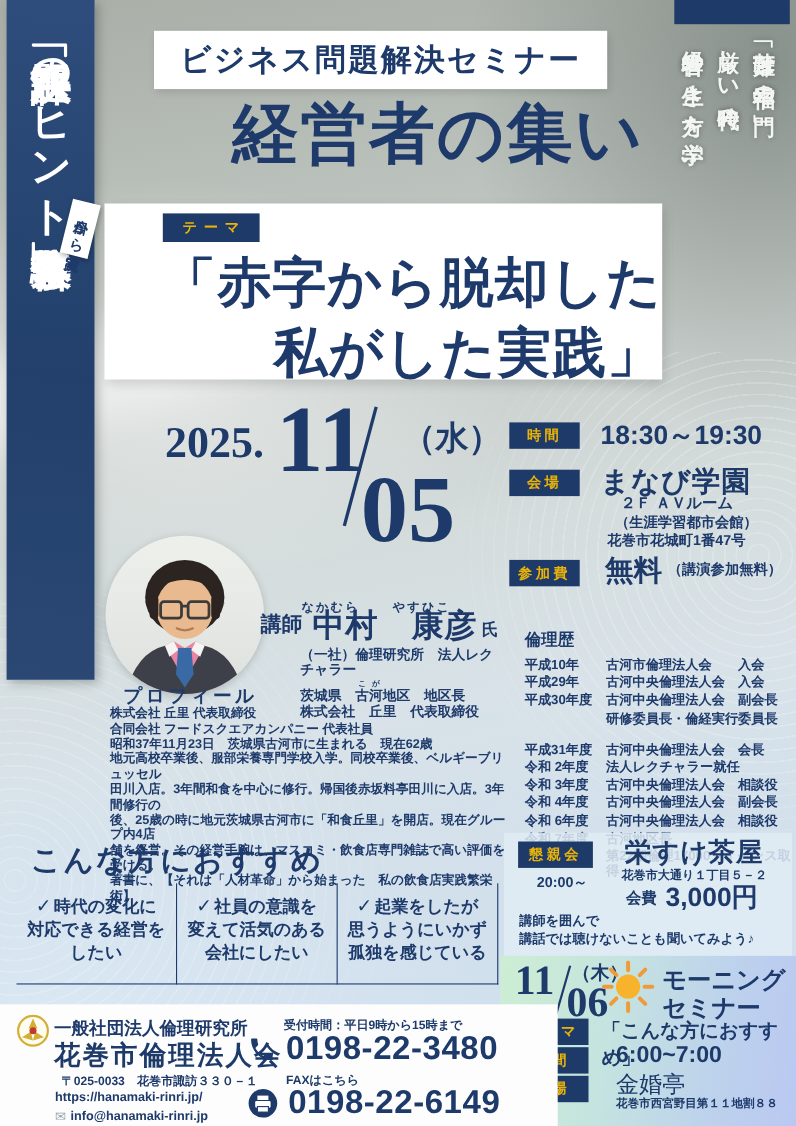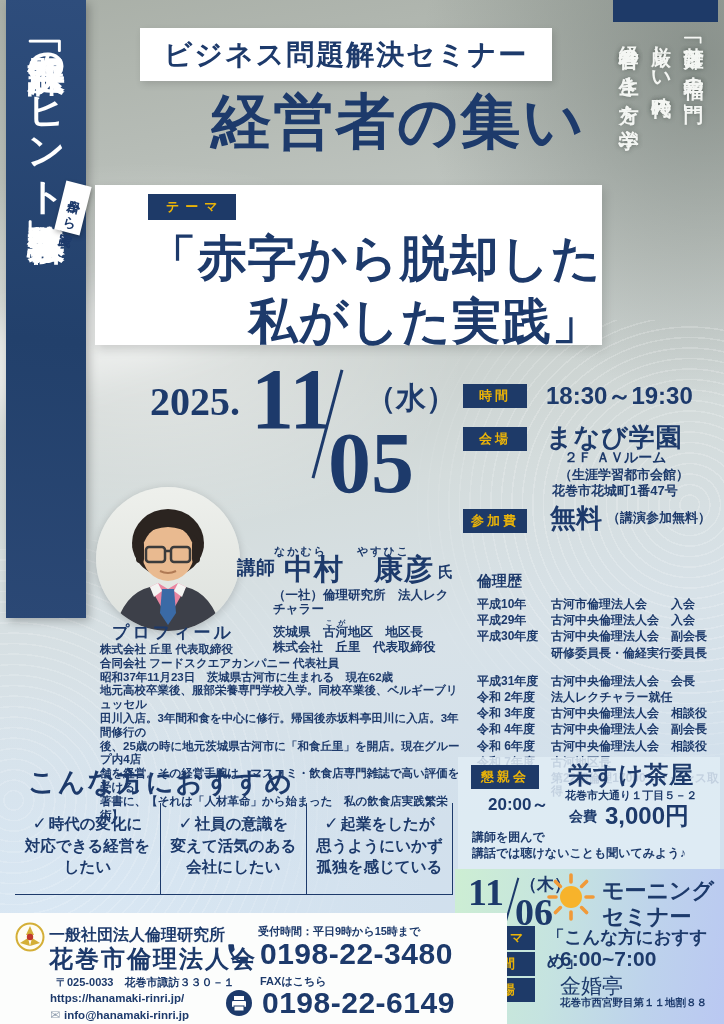--- a/index.html
+++ b/index.html
@@ -99,21 +99,21 @@
 
   .recommend-heading{position:absolute;left:28px;top:764px;font-size:27px;font-weight:900;letter-spacing:2px;}
   .cards{position:absolute;left:15px;top:803px;display:flex;width:438px;}
   .card{width:146px;border-right:1.5px solid #1d3a6b;border-bottom:1.5px solid #1d3a6b;
     padding:10px 3px 16px;text-align:center;font-size:15.5px;font-weight:800;line-height:1.35;}
   .card .check{font-size:17px;font-weight:900;margin-right:2px;}
   .card-text{white-space:pre-line;}
 
   .party{position:absolute;left:458px;top:757px;width:262px;height:112px;background:rgba(224,236,245,.85);}
   .party .badge{position:absolute;left:13px;top:8px;width:68px;font-size:13px;letter-spacing:3px;padding:3px 0;}
-  .party-time{position:absolute;left:30px;top:36px;font-size:17px;font-weight:800;}
+  .party-time{position:absolute;left:30px;top:36px;font-size:13px;font-weight:800;}
   .party-venue{position:absolute;left:110px;top:2px;font-size:24px;font-weight:900;letter-spacing:1px;}
   .party-addr{position:absolute;left:107px;top:31px;font-size:11px;font-weight:700;}
   .party-fee-label{position:absolute;left:111px;top:51px;font-size:14px;font-weight:800;}
   .party-fee{position:absolute;left:147px;top:43px;font-size:24px;font-weight:900;}
   .party-note{position:absolute;left:14px;top:73px;font-size:12px;font-weight:800;line-height:1.3;white-space:pre-line;}
 
   .morning{position:absolute;left:455px;top:869px;width:269px;height:155px;
     background:linear-gradient(100deg,#cdeed3 0%,#c5e3e0 38%,#bdd2ec 72%,#bac8f2 100%);}
   .m-date{font-family:"Liberation Serif","DejaVu Serif",serif;font-weight:700;}
   .m-month{position:absolute;left:13px;top:4px;font-size:38px;line-height:1;}

